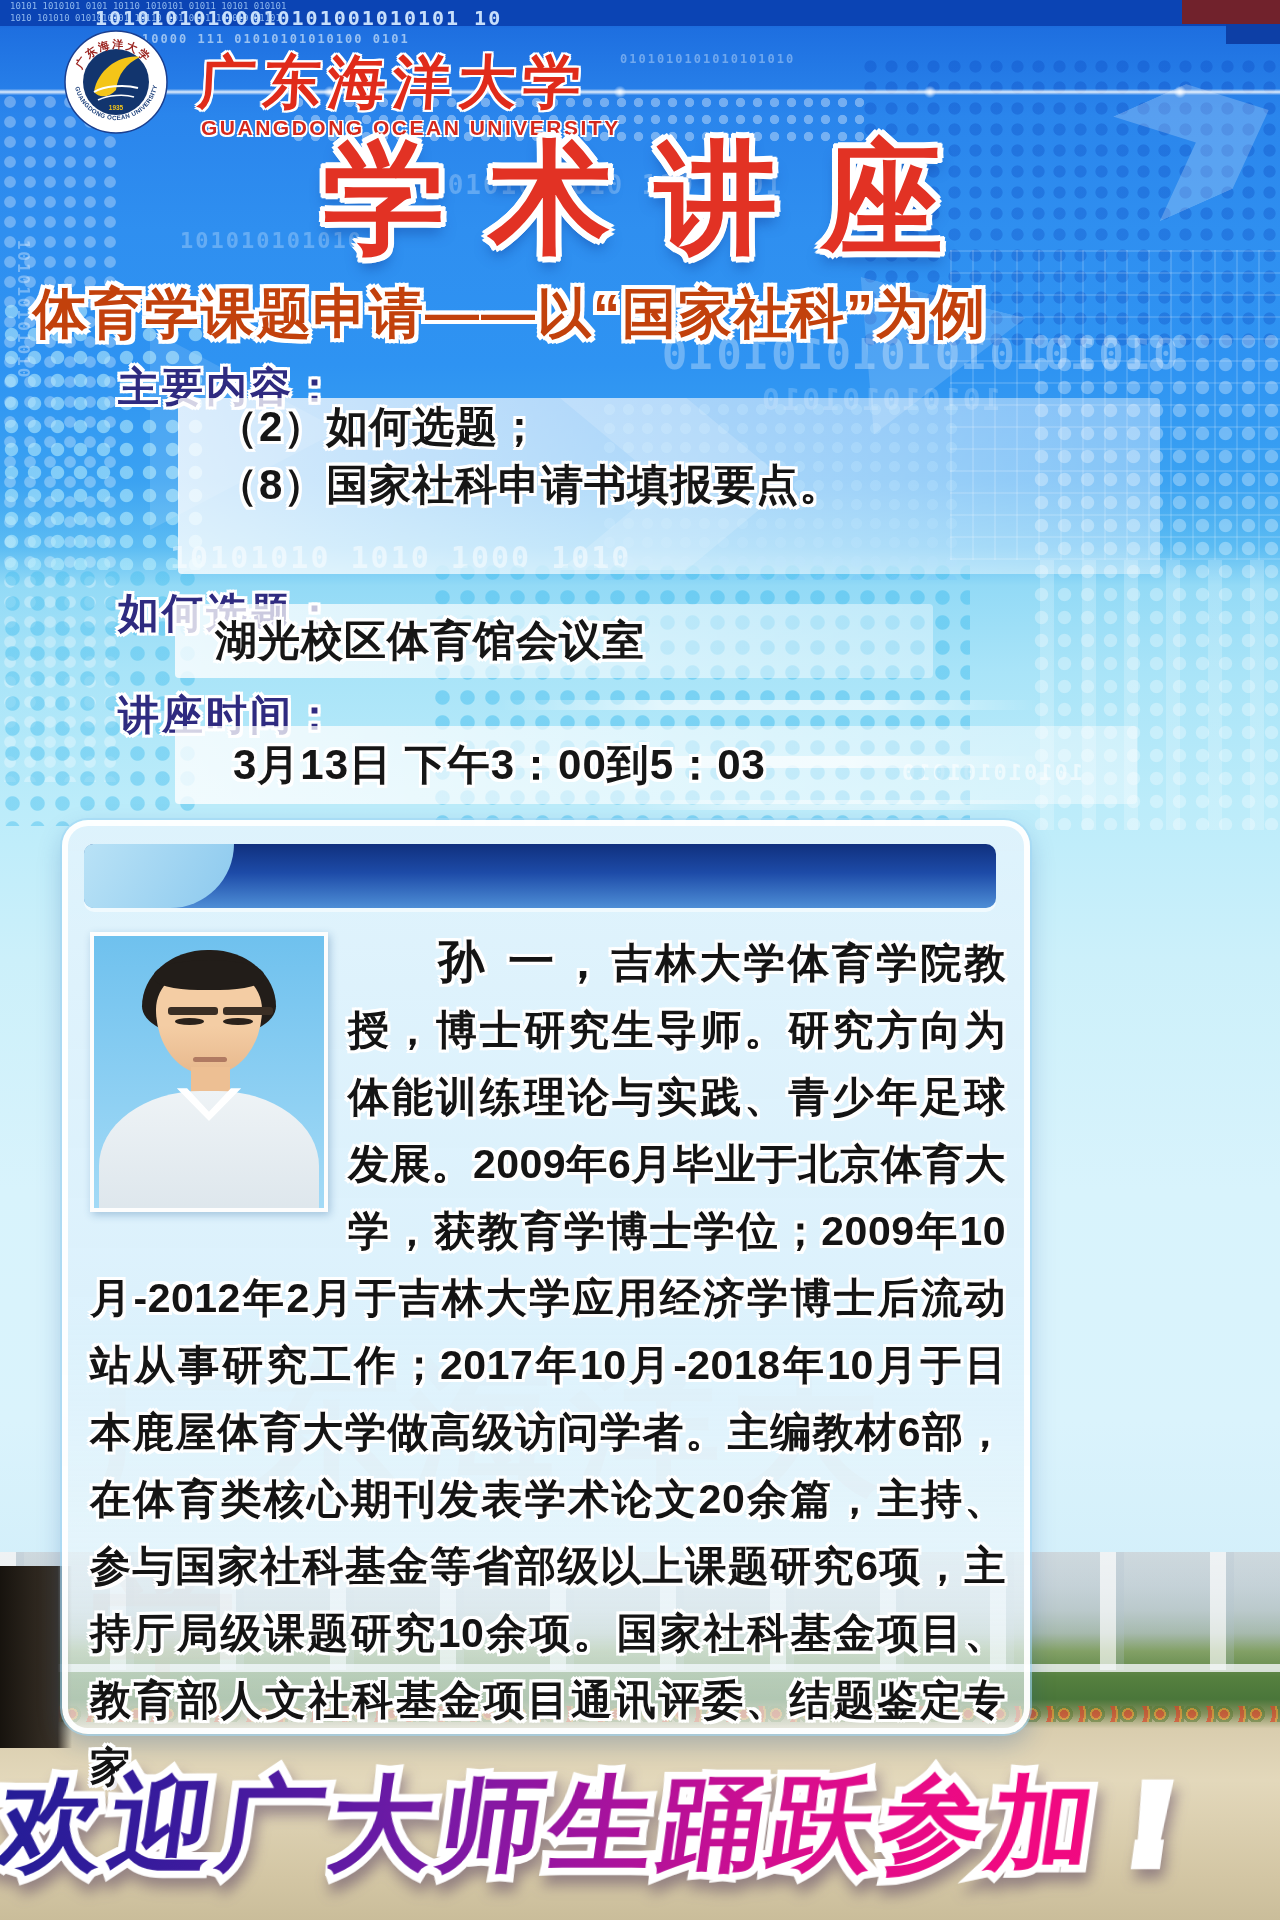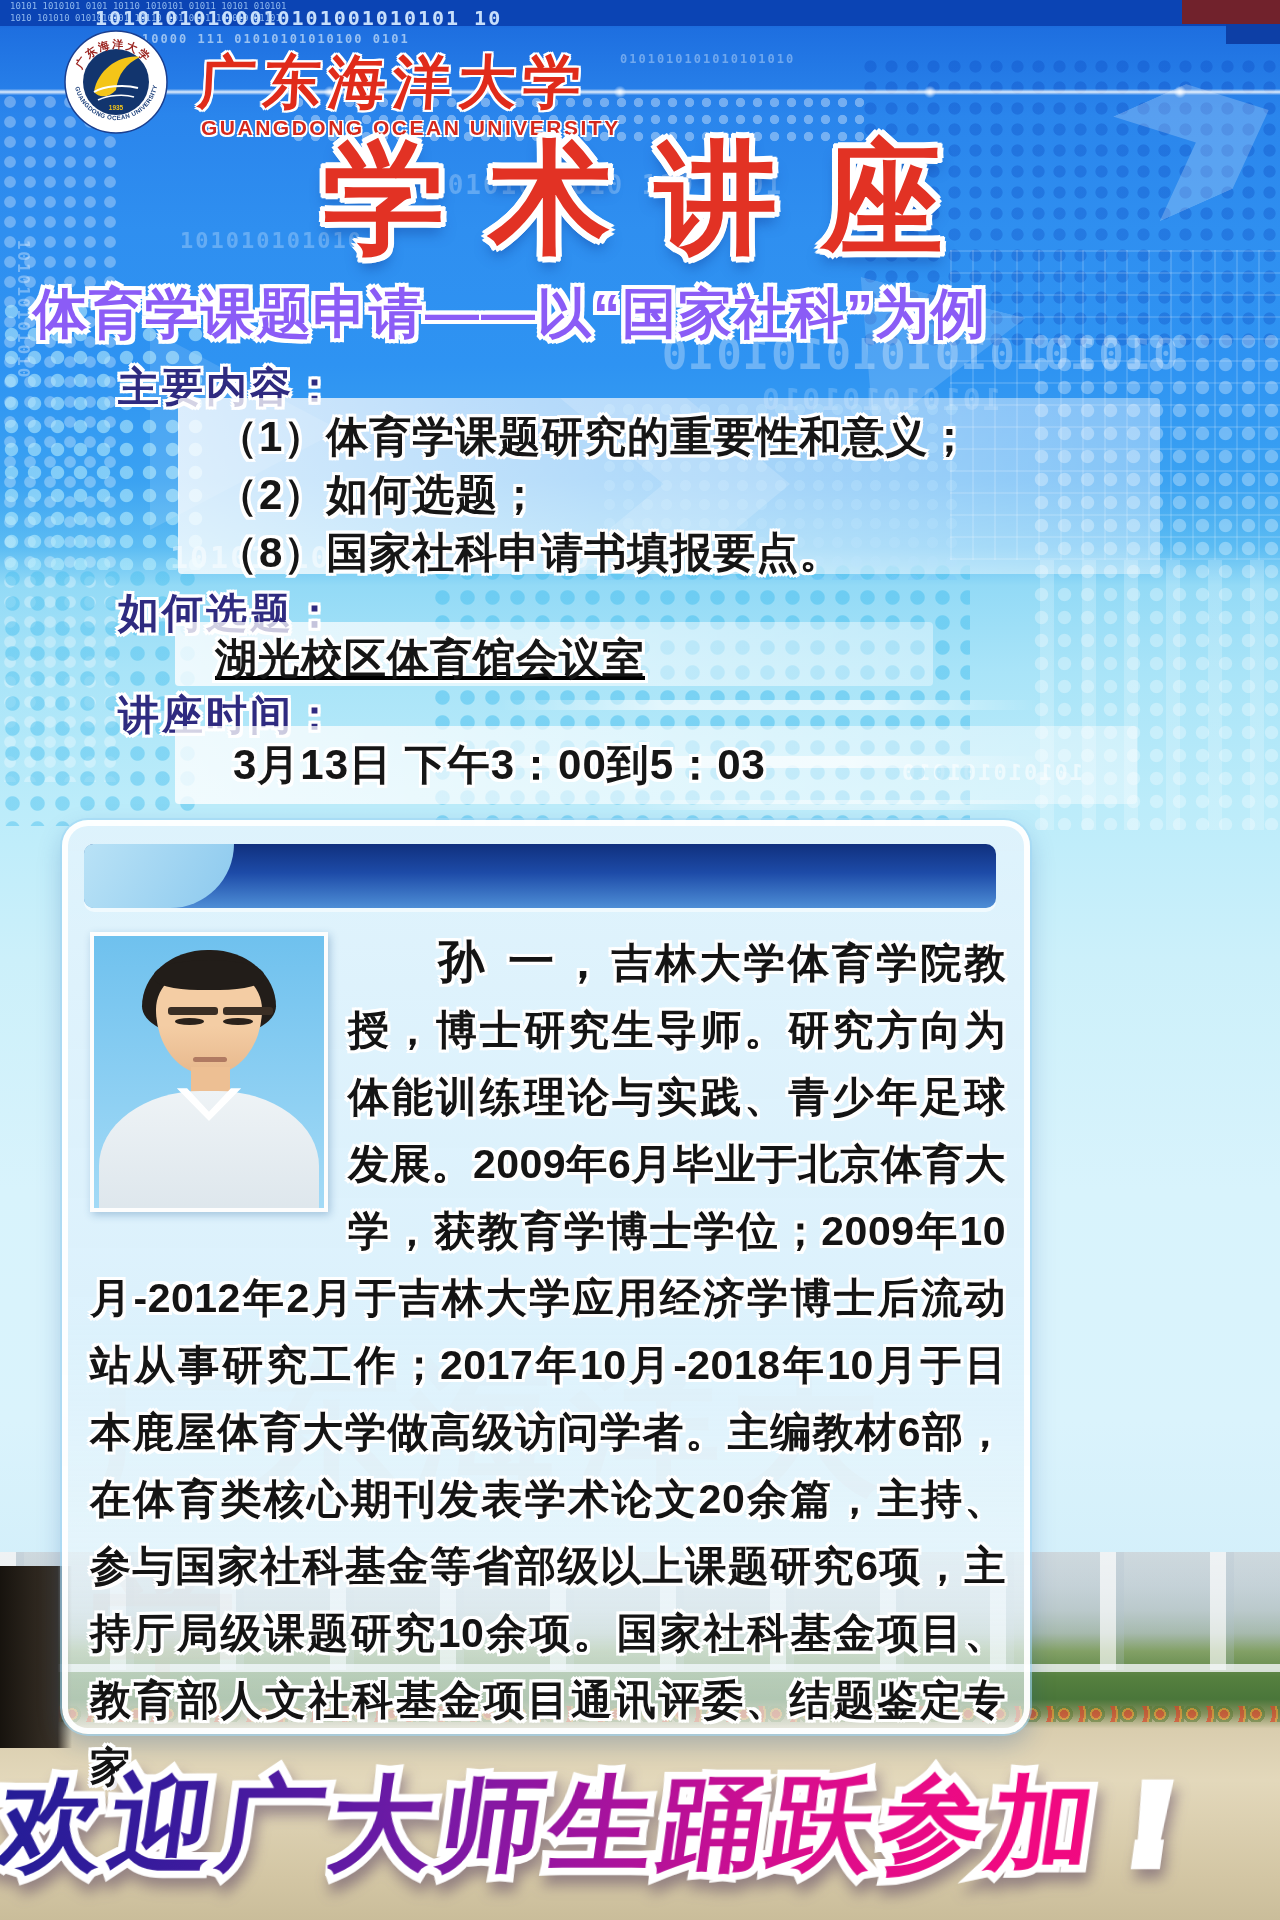--- a/index.html
+++ b/index.html
@@ -36,21 +36,21 @@
       repeating-linear-gradient(0deg,rgba(255,255,255,.14) 0 2px,transparent 2px 22px),
       repeating-linear-gradient(90deg,rgba(255,255,255,.14) 0 2px,transparent 2px 22px);}
   .streak{background:linear-gradient(90deg,rgba(255,255,255,0),rgba(255,255,255,.65) 30%,rgba(255,255,255,.65) 70%,rgba(255,255,255,0));border-radius:6px;}
   
   .logo{left:64px;top:30px;width:104px;height:104px;}
   
   .uni-cn{left:198px;top:44px;font-family:"Liberation Serif",serif;font-weight:bold;font-size:58px;color:#e02b1a;letter-spacing:7px;transform:skewX(-3deg);}
   .uni-en{left:201px;top:116px;font-weight:bold;font-size:21px;color:#d5281c;letter-spacing:2.5px;}
   
   .title{left:0;top:128px;width:1280px;text-align:center;font-size:122px;line-height:140px;font-weight:900;color:#e23224;letter-spacing:44px;padding-left:30px;box-sizing:border-box;}
-  .subtitle{left:0;top:282px;width:1020px;text-align:center;font-size:54px;line-height:62px;font-weight:900;color:#8b5cf6;letter-spacing:2px;}
+  .subtitle{left:0;top:282px;width:1020px;text-align:center;font-size:54px;line-height:62px;font-weight:900;color:#c2410c;letter-spacing:2px;}
   .seclabel{font-size:41px;font-weight:900;color:#2f2b80;letter-spacing:3px;margin-top:8px;}
   .panel{background:linear-gradient(90deg,rgba(255,255,255,.8),rgba(255,255,255,.38));border-radius:4px;}
   .item{font-size:42px;font-weight:900;color:#161616;letter-spacing:1px;line-height:58px;}
   
   .spanel{left:62px;top:820px;width:956px;height:902px;border:6px solid rgba(255,255,255,.95);border-radius:26px;
     background:linear-gradient(180deg,rgba(224,243,252,.94) 0%,rgba(220,241,252,.9) 55%,rgba(233,246,252,.74) 78%,rgba(242,249,253,.6) 100%);
     box-shadow:0 0 0 2px rgba(160,215,245,.6), 0 10px 24px rgba(20,80,160,.25);}
   .sbar{left:16px;top:18px;width:912px;height:64px;border-radius:10px;
     background:linear-gradient(180deg,#10307e 0%,#1d4ba8 45%,#4e8ed6 100%);
     box-shadow:0 4px 0 rgba(255,255,255,.55);}
@@ -154,27 +154,26 @@
   </svg>
 </div>
 <div class="abs uni-cn ow2 noi">广东海洋大学</div>
 <div class="abs uni-en noi" style="text-shadow:-1.5px -1.5px 0 #fff,1.5px -1.5px 0 #fff,-1.5px 1.5px 0 #fff,1.5px 1.5px 0 #fff;">GUANGDONG OCEAN UNIVERSITY</div>
 
 <div class="abs title ow6 noi">学术讲座</div>
 <div class="abs subtitle ow4 noi">体育学课题申请——以“国家社科”为例</div>
 
 <div class="abs seclabel ow3 noi" style="left:118px;top:352px;">主要内容：</div>
 <div class="abs panel" style="left:178px;top:398px;width:982px;height:176px;">
-  <div class="item ow3" style="margin:10px 0 0 38px;">（1）体育学课题研究的重要性和意义；</div>
   <div class="item ow3" style="margin:0 0 0 38px;">（2）如何选题；</div>
   <div class="item ow3" style="margin:0 0 0 38px;">（8）国家社科申请书填报要点。</div>
 </div>
 
 <div class="abs seclabel ow3 noi" style="left:118px;top:578px;">如何选题：</div>
-<div class="abs panel" style="left:175px;top:622px;width:758px;height:64px;text-decoration:underline;">
+<div class="abs panel" style="left:175px;top:604px;width:758px;height:74px;">
   <div class="item ow3" style="margin:8px 0 0 40px;">湖光校区体育馆会议室</div>
 </div>
 
 <div class="abs seclabel ow3 noi" style="left:118px;top:680px;">讲座时间：</div>
 <div class="abs panel" style="left:175px;top:726px;width:962px;height:78px;">
   <div class="item ow3" style="margin:10px 0 0 58px;">3月13日 下午3：00到5：03</div>
 </div>
 
 <div class="abs watermark noi">广东海洋大学</div>
 <div class="abs spanel">

